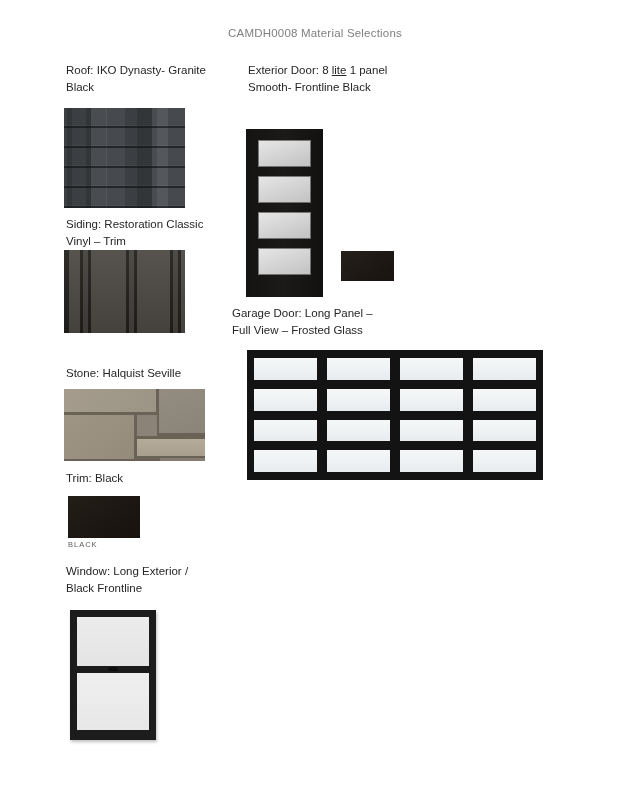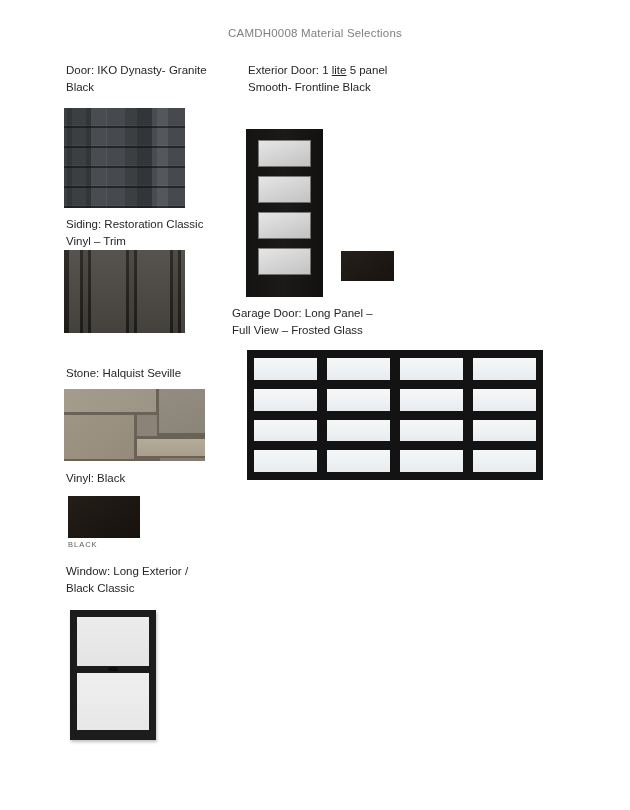--- a/index.html
+++ b/index.html
@@ -161,21 +161,21 @@
   }
 </style>
 </head>
 <body>
 
 <div class="page">
 
   <div class="title">CAMDH0008 Material Selections</div>
 
   <div class="label" style="left:66px; top:62px;">
-    <span>Door: IKO Dynasty- Granite</span><br>
+    <span>Roof: IKO Dynasty- Granite</span><br>
     <span>Black</span>
   </div>
   <div class="roof-photo"></div>
 
   <div class="label" style="left:66px; top:216px;">
     <span>Siding: Restoration Classic</span><br>
     <span>Vinyl – Trim</span>
   </div>
   <div class="siding-photo"></div>
 
@@ -185,37 +185,37 @@
   <div class="stone-photo">
     <div class="stone-block sb1"></div>
     <div class="stone-block sb2"></div>
     <div class="stone-block sb3"></div>
     <div class="stone-block sb4"></div>
     <div class="stone-block sb5"></div>
     <div class="stone-block sb6"></div>
   </div>
 
   <div class="label" style="left:66px; top:470px;">
-    <span>Vinyl: Black</span>
+    <span>Trim: Black</span>
   </div>
   <div class="trim-swatch"></div>
   <div class="trim-caption">BLACK</div>
 
   <div class="label" style="left:66px; top:563px;">
     <span>Window: Long Exterior /</span><br>
-    <span>Black Classic</span>
+    <span>Black Frontline</span>
   </div>
   <div class="window">
     <div class="pane pane-top"></div>
     <div class="pane pane-bottom"></div>
     <div class="window-latch"></div>
   </div>
 
   <div class="label" style="left:248px; top:62px;">
-    <span>Exterior Door: 1 </span><span class="u">lite</span><span> 5 panel</span><br>
+    <span>Exterior Door: 8 </span><span class="u">lite</span><span> 1 panel</span><br>
     <span>Smooth- Frontline Black</span>
   </div>
   <div class="door">
     <div class="lite lite1"></div>
     <div class="lite lite2"></div>
     <div class="lite lite3"></div>
     <div class="lite lite4"></div>
   </div>
   <div class="door-swatch"></div>
 

